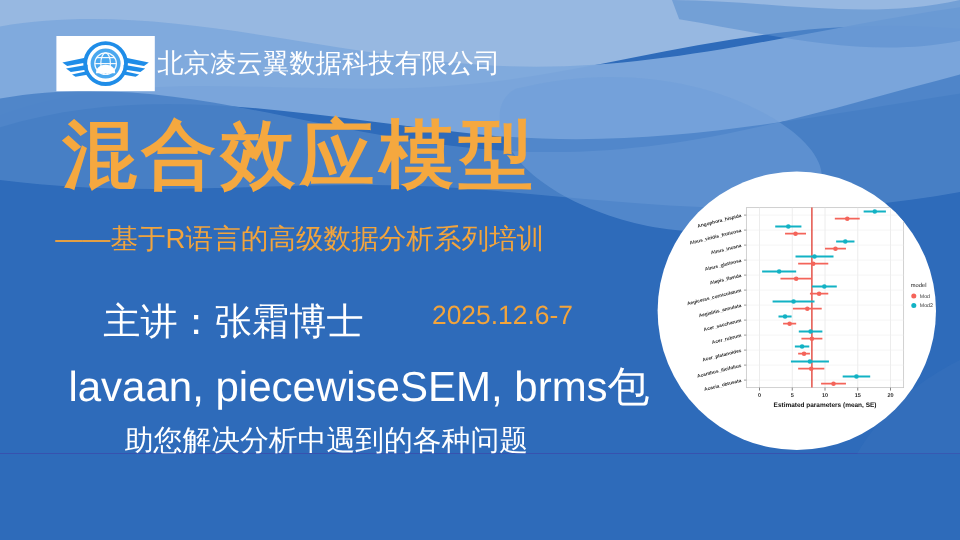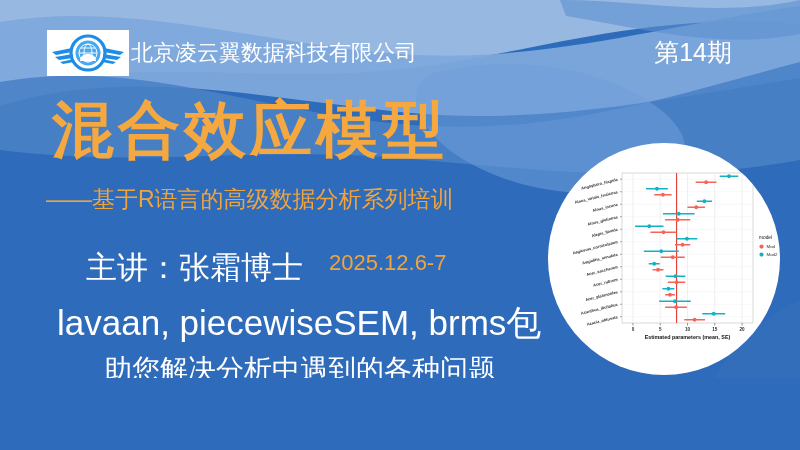--- a/index.html
+++ b/index.html
@@ -41,28 +41,28 @@
   }
   .subtitle{
     position:absolute;left:46px;top:188px;z-index:5;
     color:#f2a43c;font-size:23px;line-height:1;white-space:nowrap;
   }
   .speaker-row{
     position:absolute;left:86px;top:252px;z-index:5;
     display:flex;align-items:flex-start;white-space:nowrap;
   }
   .speaker{color:#ffffff;font-size:31px;line-height:1;}
-  .date{color:#f2a43c;font-size:22px;line-height:1;margin-left:26px;}
+  .date{color:#f2a43c;font-size:22px;line-height:1;margin-left:57px;}
   .packages{
     position:absolute;left:57px;top:305px;z-index:5;
     color:#ffffff;font-size:35px;line-height:1;white-space:nowrap;
   }
   .tagline{
     position:absolute;left:104px;top:356px;z-index:5;
-    color:#ffffff;font-size:28px;line-height:1;white-space:nowrap;
+    color:#ffffff;font-size:24px;line-height:1;white-space:nowrap;
   }
 
   
   .medallion{
     position:absolute;left:548px;top:143px;width:232px;height:232px;
     border-radius:50%;background:#ffffff;z-index:4;overflow:hidden;
   }
   .chart-svg{position:absolute;left:0;top:0;width:232px;height:232px;}
 </style>
 </head>
@@ -110,21 +110,20 @@
           <line x1="29" y1="20" x2="47" y2="20"></line>
           <line x1="30.5" y1="15" x2="45.5" y2="15"></line>
           <line x1="30.5" y1="25" x2="45.5" y2="25"></line>
         </g>
         <path d="M30,28 C30,23.5 33.5,21 38,21 C42.5,21 46,23.5 46,28 Z" fill="#ffffff"></path>
       </svg>
     </div>
     <div class="company">北京凌云翼数据科技有限公司</div>
   </div>
 
-  <div class="issue-badge">第14期</div>
 
   <div class="main-title">混合效应模型</div>
   <div class="subtitle">——基于R语言的高级数据分析系列培训</div>
 
   <div class="speaker-row">
     <span class="speaker">主讲：张霜博士</span>
     <span class="date">2025.12.6-7</span>
   </div>
 
   <div class="packages">lavaan, piecewiseSEM, brms包</div>

